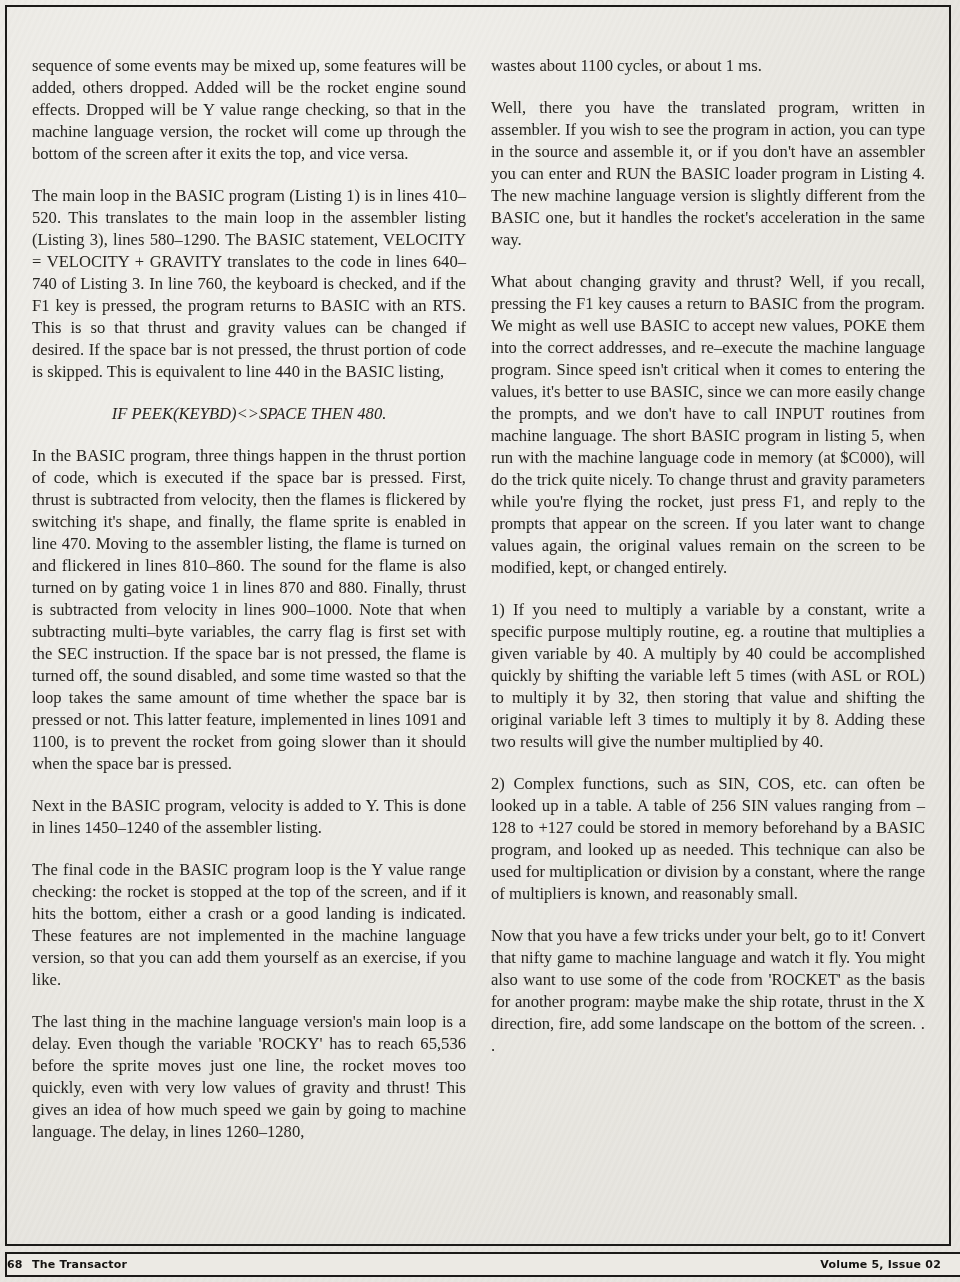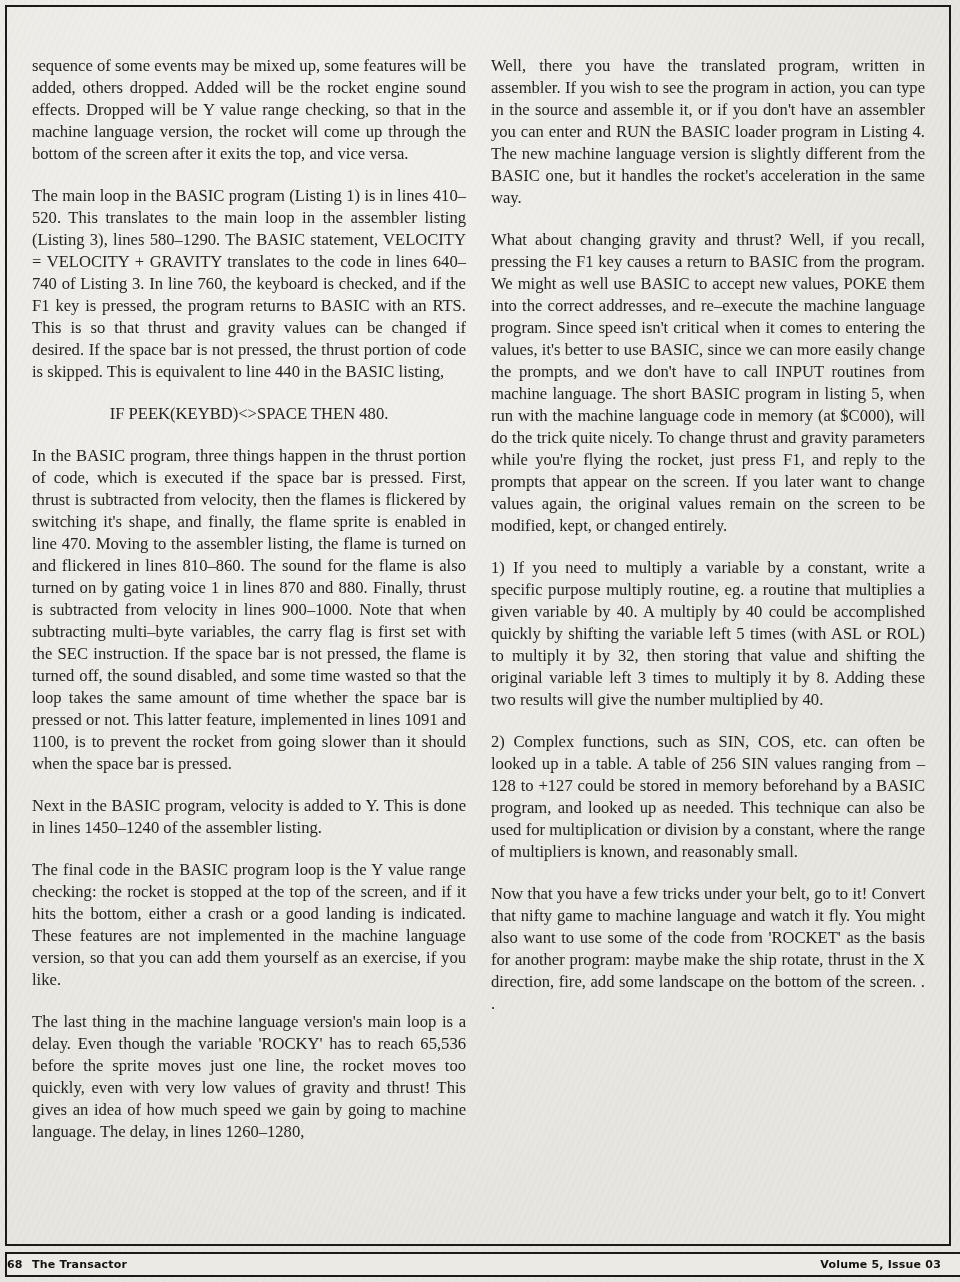--- a/index.html
+++ b/index.html
@@ -39,20 +39,21 @@
     font-size: 16.6px;
     line-height: 22px;
     text-align: justify;
     text-justify: inter-word;
   }
   .col p {
     margin: 0 0 20px 0;
   }
   .col p.centered {
     text-align: center;
+    font-style: italic;
   }
   .footer-bar {
     position: absolute;
     left: 5px;
     top: 1252px;
     width: 960px;
     height: 25px;
     border: 2px solid #1b1a18;
     box-sizing: border-box;
     background: #eceae4;
@@ -89,28 +90,29 @@
       <div class="col">
           <p>sequence of some events may be mixed up, some features will be added, others dropped. Added will be the rocket engine sound effects. Dropped will be Y value range checking, so that in the machine language version, the rocket will come up through the bottom of the screen after it exits the top, and vice versa.</p>
           <p>The main loop in the BASIC program (Listing 1) is in lines 410–520. This translates to the main loop in the assembler listing (Listing 3), lines 580–1290. The BASIC statement, VELOCITY = VELOCITY + GRAVITY translates to the code in lines 640–740 of Listing 3. In line 760, the keyboard is checked, and if the F1 key is pressed, the program returns to BASIC with an RTS. This is so that thrust and gravity values can be changed if desired. If the space bar is not pressed, the thrust portion of code is skipped. This is equivalent to line 440 in the BASIC listing,</p>
           <p class="centered">IF PEEK(KEYBD)&lt;&gt;SPACE THEN 480.</p>
           <p>In the BASIC program, three things happen in the thrust portion of code, which is executed if the space bar is pressed. First, thrust is subtracted from velocity, then the flames is flickered by switching it's shape, and finally, the flame sprite is enabled in line 470. Moving to the assembler listing, the flame is turned on and flickered in lines 810–860. The sound for the flame is also turned on by gating voice 1 in lines 870 and 880. Finally, thrust is subtracted from velocity in lines 900–1000. Note that when subtracting multi–byte variables, the carry flag is first set with the SEC instruction. If the space bar is not pressed, the flame is turned off, the sound disabled, and some time wasted so that the loop takes the same amount of time whether the space bar is pressed or not. This latter feature, implemented in lines 1091 and 1100, is to prevent the rocket from going slower than it should when the space bar is pressed.</p>
           <p>Next in the BASIC program, velocity is added to Y. This is done in lines 1450–1240 of the assembler listing.</p>
           <p>The final code in the BASIC program loop is the Y value range checking: the rocket is stopped at the top of the screen, and if it hits the bottom, either a crash or a good landing is indicated. These features are not implemented in the machine language version, so that you can add them yourself as an exercise, if you like.</p>
           <p>The last thing in the machine language version's main loop is a delay. Even though the variable 'ROCKY' has to reach 65,536 before the sprite moves just one line, the rocket moves too quickly, even with very low values of gravity and thrust! This gives an idea of how much speed we gain by going to machine language. The delay, in lines 1260–1280,</p>
         </div>
       <div class="col">
+          <p>wastes about 1100 cycles, or about 1 ms.</p>
           <p>Well, there you have the translated program, written in assembler. If you wish to see the program in action, you can type in the source and assemble it, or if you don't have an assembler you can enter and RUN the BASIC loader program in Listing 4. The new machine language version is slightly different from the BASIC one, but it handles the rocket's acceleration in the same way.</p>
           <p>What about changing gravity and thrust? Well, if you recall, pressing the F1 key causes a return to BASIC from the program. We might as well use BASIC to accept new values, POKE them into the correct addresses, and re–execute the machine language program. Since speed isn't critical when it comes to entering the values, it's better to use BASIC, since we can more easily change the prompts, and we don't have to call INPUT routines from machine language. The short BASIC program in listing 5, when run with the machine language code in memory (at $C000), will do the trick quite nicely. To change thrust and gravity parameters while you're flying the rocket, just press F1, and reply to the prompts that appear on the screen. If you later want to change values again, the original values remain on the screen to be modified, kept, or changed entirely.</p>
           <p>1) If you need to multiply a variable by a constant, write a specific purpose multiply routine, eg. a routine that multiplies a given variable by 40. A multiply by 40 could be accomplished quickly by shifting the variable left 5 times (with ASL or ROL) to multiply it by 32, then storing that value and shifting the original variable left 3 times to multiply it by 8. Adding these two results will give the number multiplied by 40.</p>
           <p>2) Complex functions, such as SIN, COS, etc. can often be looked up in a table. A table of 256 SIN values ranging from –128 to +127 could be stored in memory beforehand by a BASIC program, and looked up as needed. This technique can also be used for multiplication or division by a constant, where the range of multipliers is known, and reasonably small.</p>
           <p>Now that you have a few tricks under your belt, go to it! Convert that nifty game to machine language and watch it fly. You might also want to use some of the code from 'ROCKET' as the basis for another program: maybe make the ship rotate, thrust in the X direction, fire, add some landscape on the bottom of the screen. . .</p>
         </div>
     </div>
   </div>
 
   <div class="footer-bar">
     <span class="footer-left">The Transactor</span>
     <span class="footer-center">68</span>
-    <span class="footer-right">Volume 5, Issue 03</span>
+    <span class="footer-right">Volume 5, Issue 02</span>
   </div>
 
 </div>
 
 </body></html>

